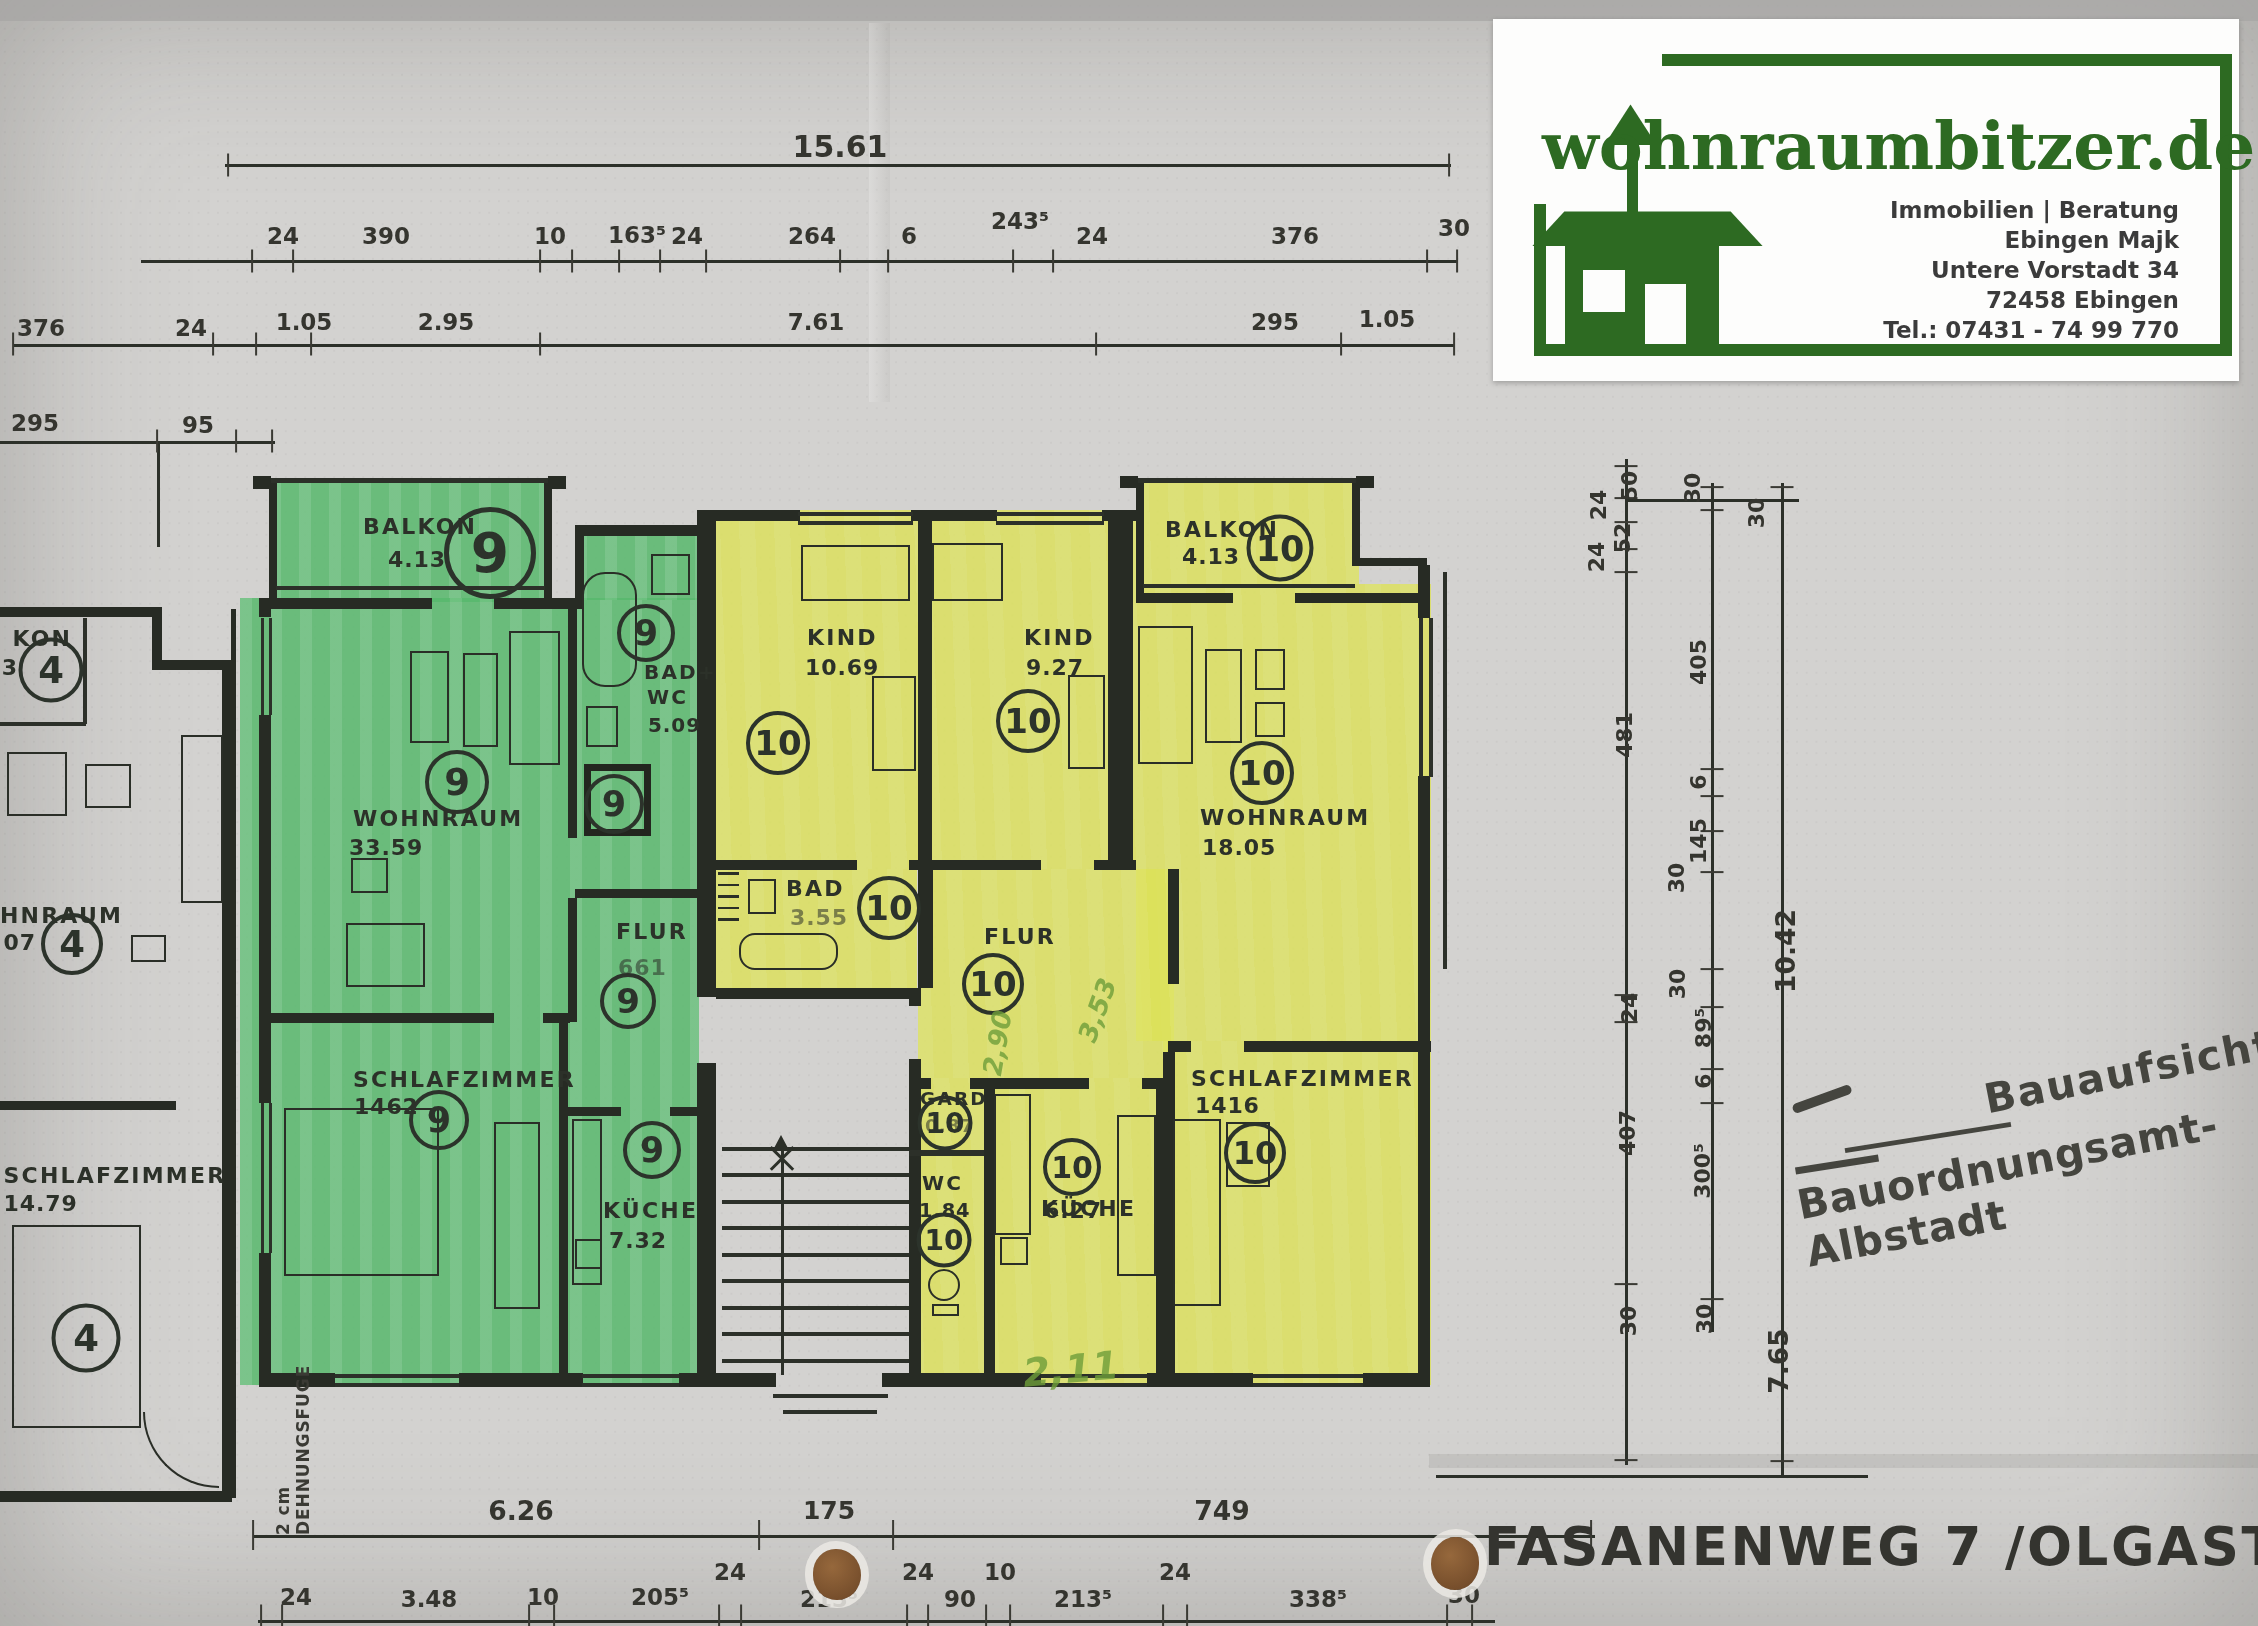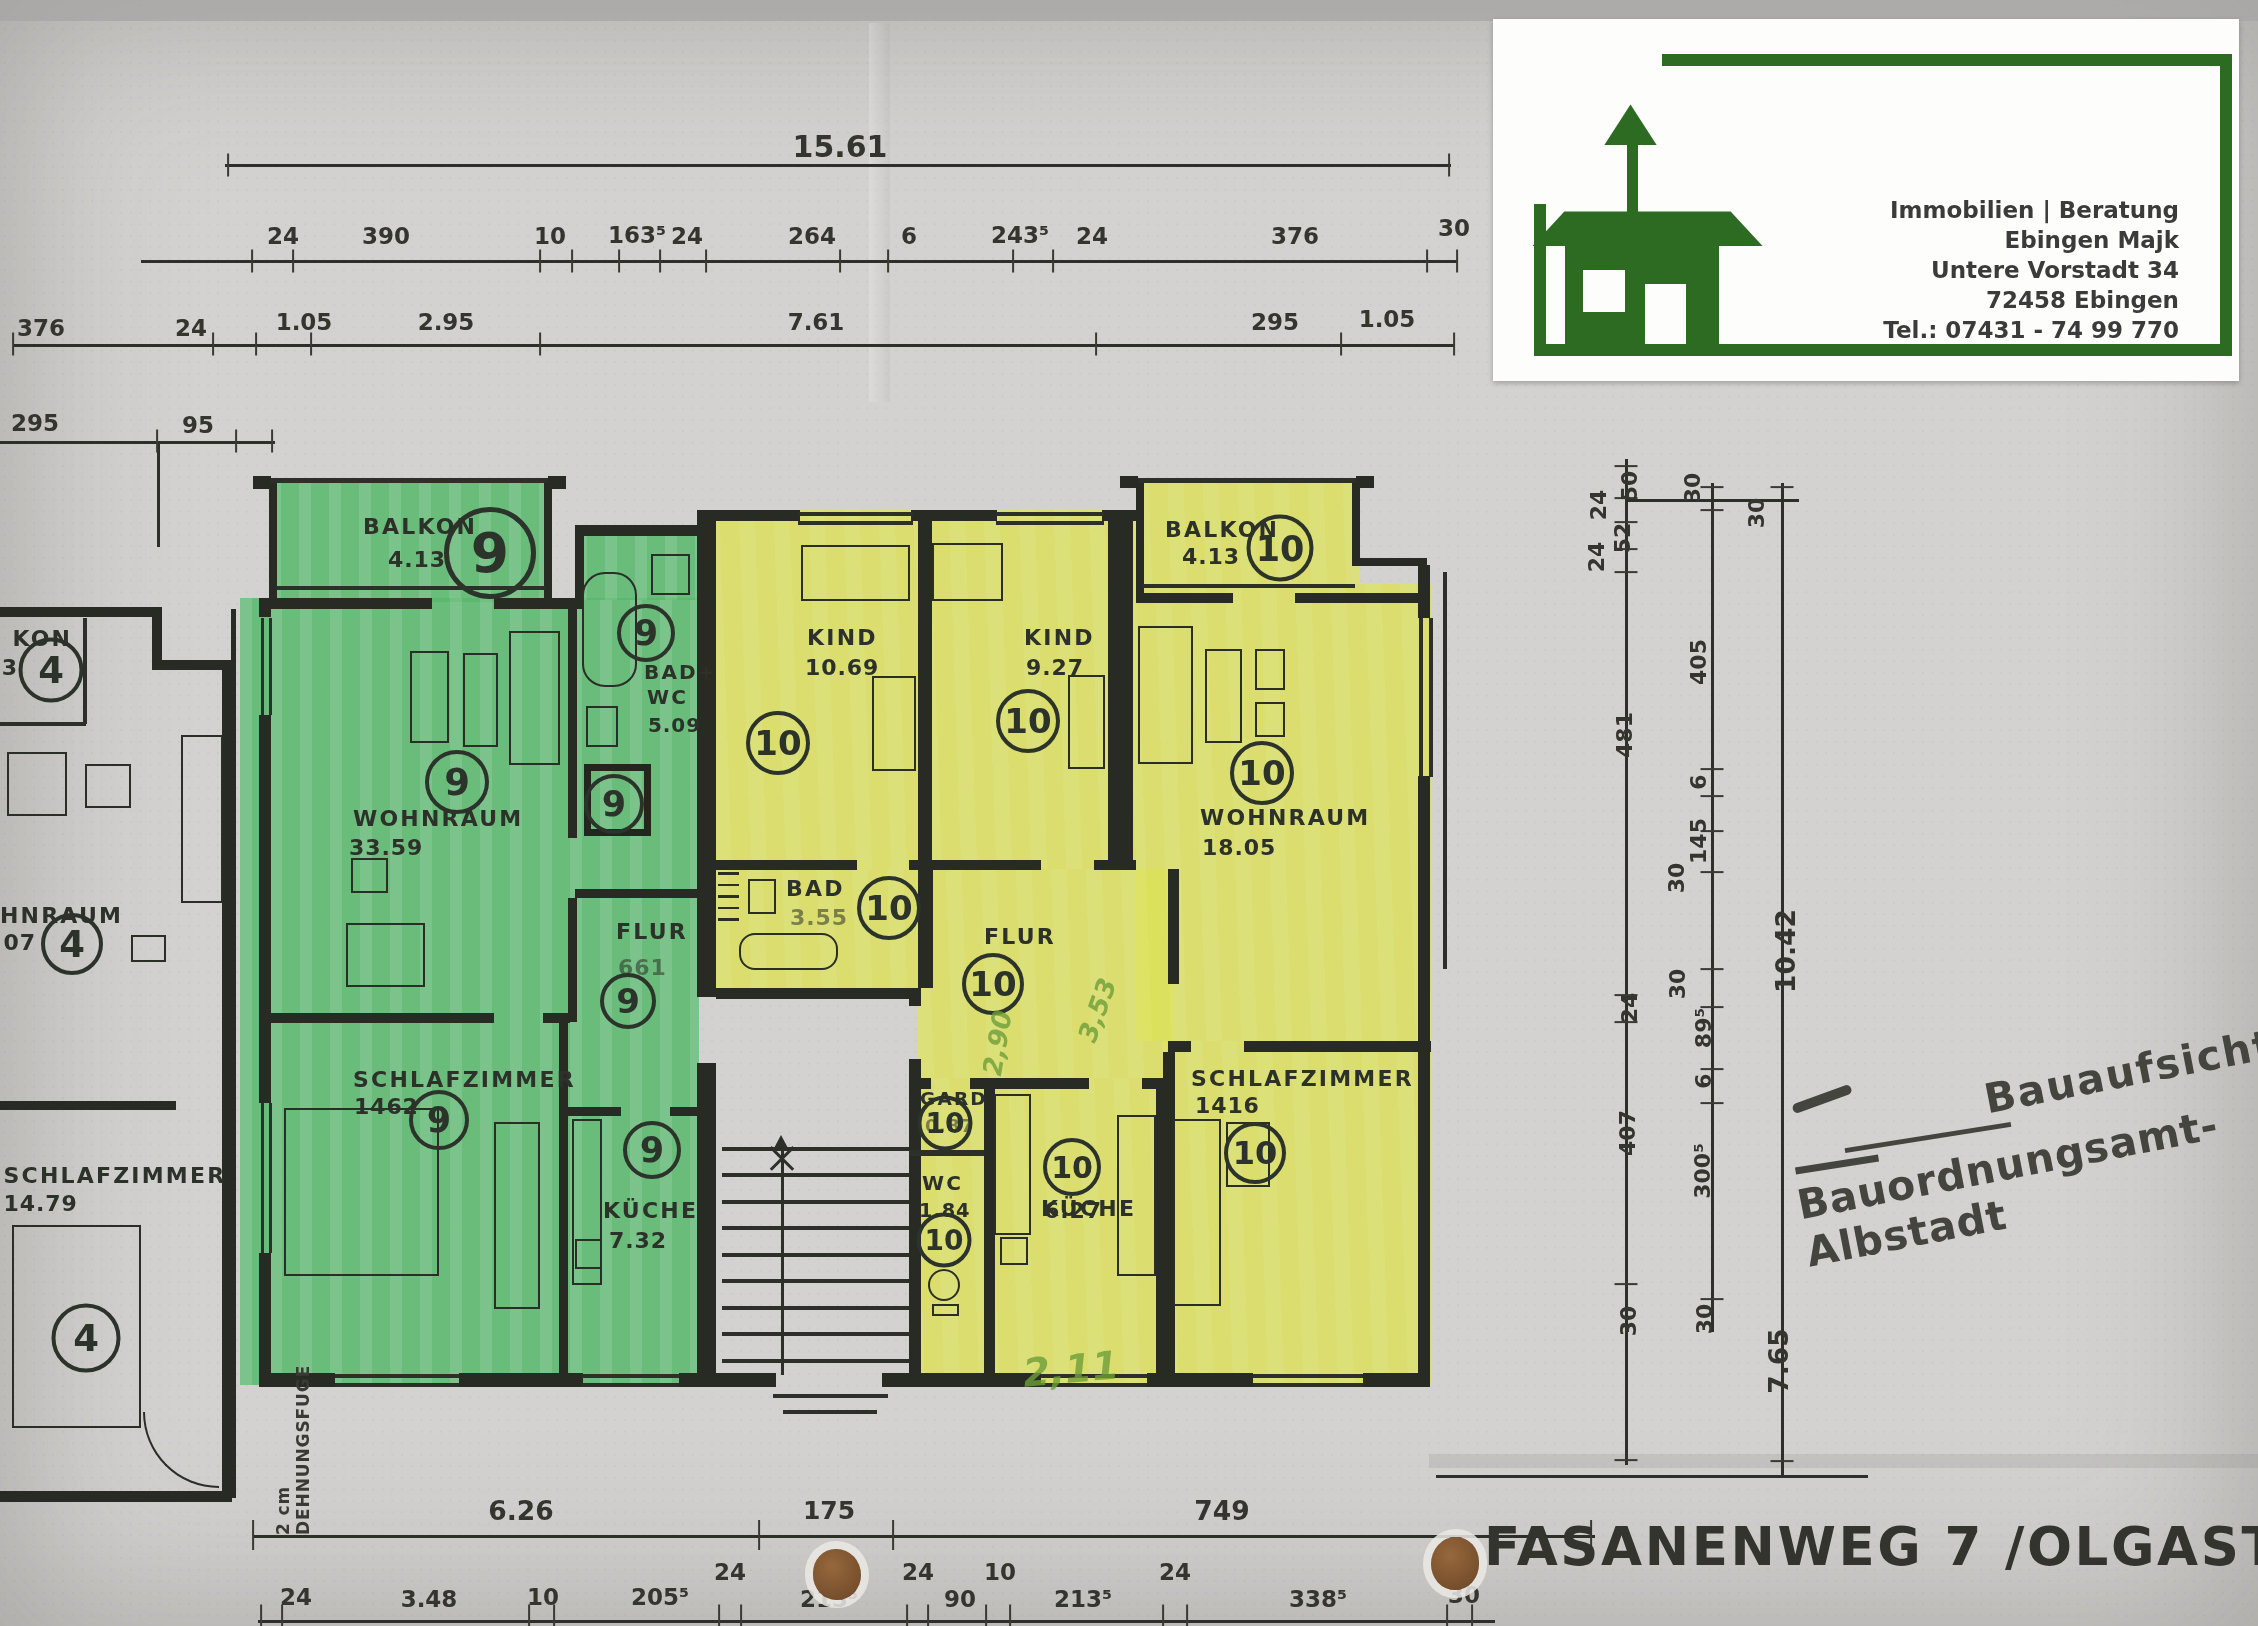--- a/index.html
+++ b/index.html
@@ -358,21 +358,21 @@
   <b class="kh" style="left:1457px;top:1551px"></b>
 
   <b class="d" style="left:840px;top:146px;font-size:30px">15.61</b>
   <b class="d" style="left:283px;top:236px">24</b>
   <b class="d" style="left:386px;top:236px">390</b>
   <b class="d" style="left:550px;top:236px">10</b>
   <b class="d" style="left:637px;top:235px">163⁵</b>
   <b class="d" style="left:687px;top:236px">24</b>
   <b class="d" style="left:812px;top:236px">264</b>
   <b class="d" style="left:909px;top:236px">6</b>
-  <b class="d" style="left:1020px;top:235px">243⁵</b>
+  <b class="d" style="left:1020px;top:221px">243⁵</b>
   <b class="d" style="left:1092px;top:236px">24</b>
   <b class="d" style="left:1295px;top:236px">376</b>
   <b class="d" style="left:1454px;top:228px">30</b>
   <b class="d" style="left:41px;top:328px">376</b>
   <b class="d" style="left:191px;top:328px">24</b>
   <b class="d" style="left:304px;top:322px">1.05</b>
   <b class="d" style="left:446px;top:322px">2.95</b>
   <b class="d" style="left:816px;top:322px">7.61</b>
   <b class="d" style="left:1275px;top:322px">295</b>
   <b class="d" style="left:1387px;top:319px">1.05</b>
@@ -431,20 +431,21 @@
     <b style="left:169px;top:35px;width:569px;height:11.5px;background:#2d6a22"></b>
     <b style="left:727px;top:35px;width:11.5px;height:301px;background:#2d6a22"></b>
     <b style="left:41px;top:325px;width:698px;height:11.5px;background:#2d6a22"></b>
     <b style="left:41px;top:185px;width:11.5px;height:151px;background:#2d6a22"></b>
     <b style="left:39px;top:192px;width:231px;height:35px;background:#2d6a22;clip-path:polygon(0 100%,14% 0,86% 0,100% 100%)"></b>
     <b style="left:72px;top:226px;width:154px;height:99px;background:#2d6a22"></b>
     <b style="left:90px;top:251px;width:42px;height:42px;background:#fdfdfc"></b>
     <b style="left:152px;top:265px;width:41px;height:60px;background:#fdfdfc"></b>
     <b style="left:134px;top:124px;width:10.6px;height:72px;background:#2d6a22"></b>
     <b style="left:111px;top:85px;width:53px;height:41px;background:#2d6a22;clip-path:polygon(50% 0,0 100%,100% 100%)"></b>
+    <b style="left:49px;top:88px;width:653px;text-align:center;font-family:'DejaVu Serif',serif;font-weight:600;font-size:66px;color:#2d6a22;white-space:nowrap">wohnraumbitzer.de</b>
     <div style="right:60px;top:176px;width:371px;text-align:right;font-size:23px;font-weight:600;color:#3b3b3b;line-height:30px">
       <span style="position:static;display:block">Immobilien | Beratung</span>
       <span style="position:static;display:block">Ebingen Majk</span>
       <span style="position:static;display:block">Untere Vorstadt 34</span>
       <span style="position:static;display:block">72458 Ebingen</span>
       <span style="position:static;display:block">Tel.: 07431 - 74 99 770</span>
     </div>
   </div>
 
 </div>

